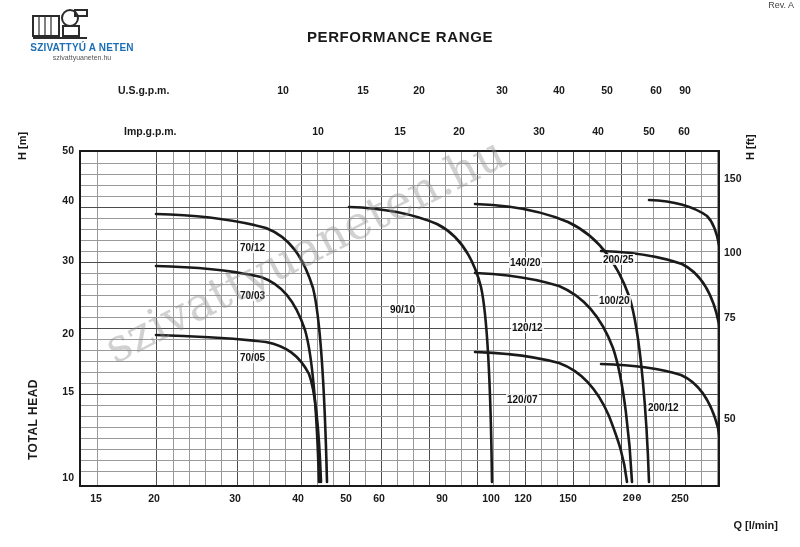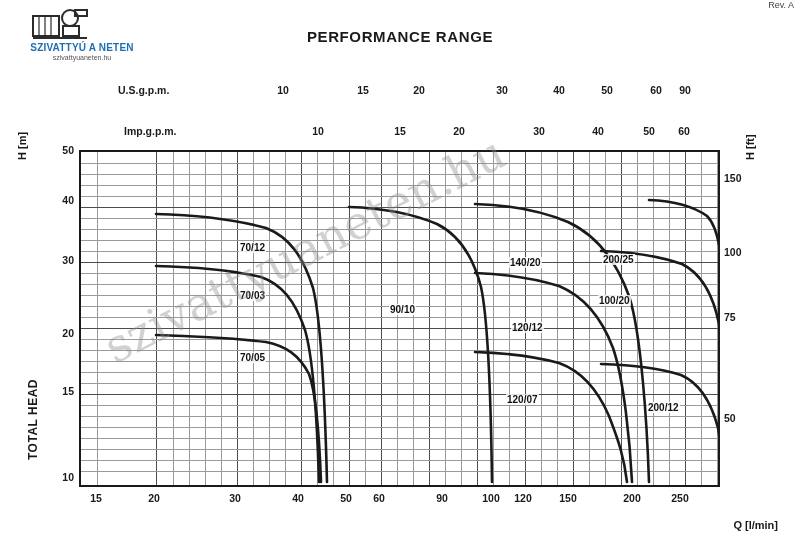--- a/index.html
+++ b/index.html
@@ -278,18 +278,18 @@
 <div class="xlab" style="left:79px;top:492px;">15</div>
 <div class="xlab" style="left:137px;top:492px;">20</div>
 <div class="xlab" style="left:218px;top:492px;">30</div>
 <div class="xlab" style="left:281px;top:492px;">40</div>
 <div class="xlab" style="left:329px;top:492px;">50</div>
 <div class="xlab" style="left:362px;top:492px;">60</div>
 <div class="xlab" style="left:425px;top:492px;">90</div>
 <div class="xlab" style="left:474px;top:492px;">100</div>
 <div class="xlab" style="left:506px;top:492px;">120</div>
 <div class="xlab" style="left:551px;top:492px;">150</div>
-<div class="xlab" style="left:615px;top:492px;">200</div>
+<div class="xlab" style="left:615px;top:492px;font-family:Liberation Mono, monospace;">200</div>
 <div class="xlab" style="left:663px;top:492px;">250</div>
 
 <div id="wm">
   <span>szivattyuaneten.hu</span>
 </div>
 
 </body></html>

